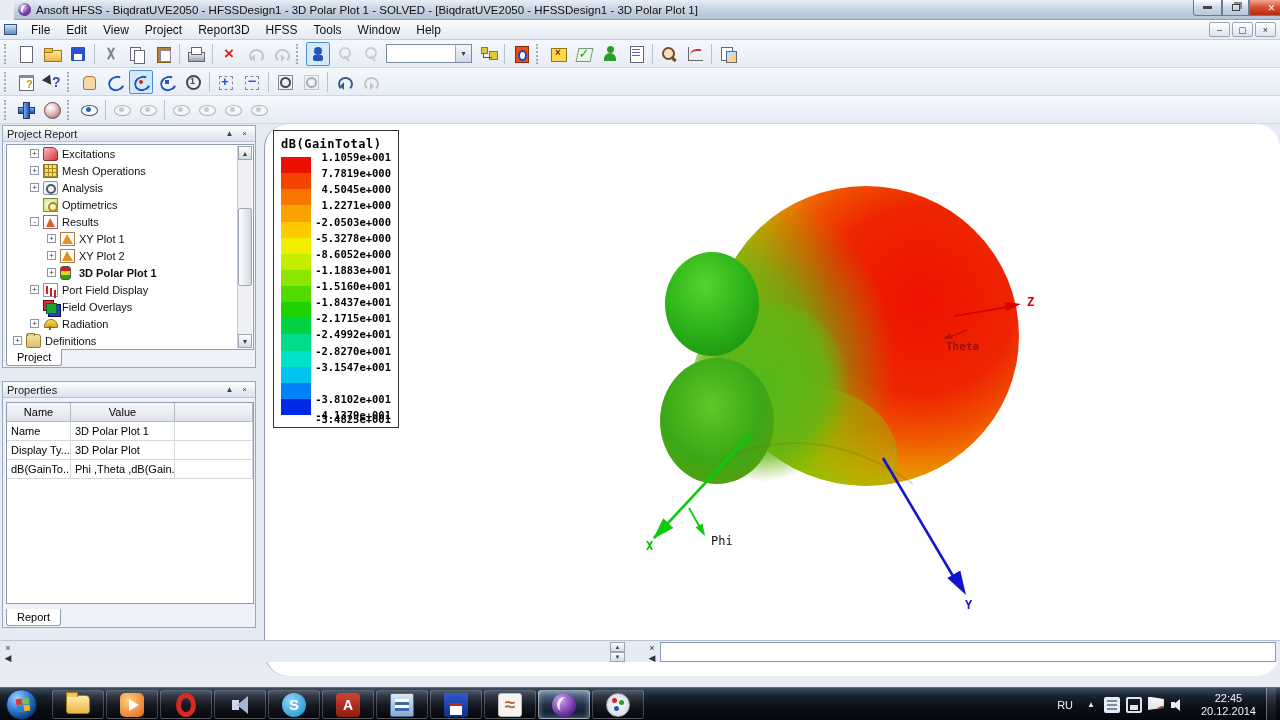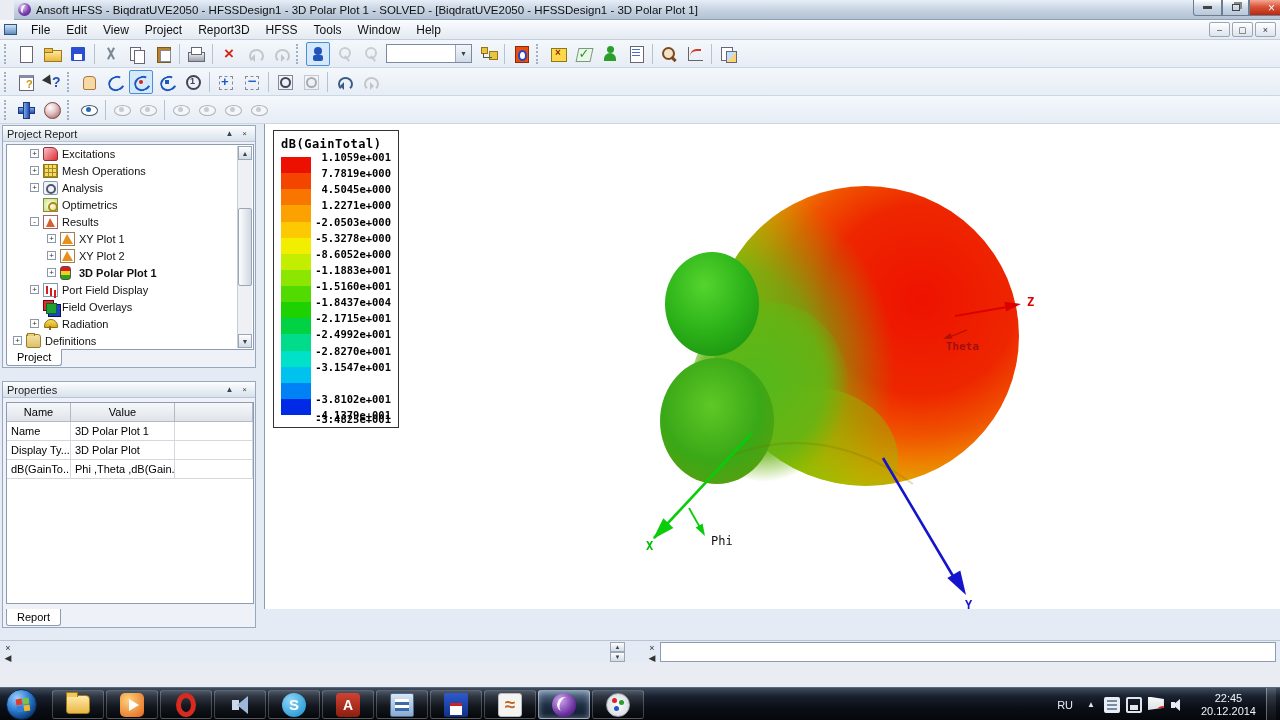--- a/index.html
+++ b/index.html
@@ -163,21 +163,21 @@
     font-size:11px; padding:2px 10px 0 10px; border-radius:0 0 3px 3px; }
   #props { top:257px; height:247px; }
   .propbody { position:absolute; left:3px; top:20px; width:248px; height:202px; background:#fff; border:1px solid #8e9cb2; overflow:hidden; font-size:11px; }
   .prow { display:flex; height:19px; border-bottom:1px solid #d4d8de; }
   .prow.hdr { background:linear-gradient(#f6f8fa,#dfe3ea); font-weight:normal; text-align:center; border-bottom:1px solid #b0b8c4; }
   .pcell { padding:3px 4px 0 4px; border-right:1px solid #d4d8de; overflow:hidden; white-space:nowrap; }
   .prow.hdr .pcell { border-right:1px solid #b0b8c4; text-align:center; }
   .c0 { width:64px; flex:none; } .c1 { width:104px; flex:none; } .c2 { flex:1; }
 
   
-  .plotarea { position:absolute; left:264px; top:0; width:1016px; height:485px; background:#fff; border-left:1px solid #8e9cb2; }
+  .plotarea { position:absolute; left:264px; top:0; width:1016px; height:552px; background:#fff; border-left:1px solid #8e9cb2;border-radius:24px; }
   .legend { position:absolute; left:8px; top:6px; width:126px; background:#fff; border:1px solid #333; padding:5px 6px 12px 7px; z-index:5; }
   .legend-title { font:bold 12px/16px "DejaVu Sans Mono", monospace; color:#000; letter-spacing:.5px; }
   .lbar { position:relative; margin-top:5px; height:258px; }
   .sw { width:30px; height:16.13px; }
   .lv { position:absolute; left:34px; width:76px; text-align:right; font:bold 10.5px/12px "DejaVu Sans Mono", monospace; color:#000; white-space:nowrap; }
   .plot-svg { position:absolute; left:0; top:0; }
 
   
   .msgrow { position:absolute; left:0; top:640px; width:1280px; height:22px; background:#e4ebf4; border-top:1px solid #b8c4d4; }
   .dockx { position:absolute; top:2px; width:12px; height:18px; font-size:9px; color:#333; text-align:center; line-height:10px; }
@@ -581,21 +581,21 @@
             <div class="sw" style="background: rgb(0, 42, 230);"></div>
             <div class="lv" style="top: -6px;">1.1059e+001</div>
             <div class="lv" style="top: 10.13px;">7.7819e+000</div>
             <div class="lv" style="top: 26.26px;">4.5045e+000</div>
             <div class="lv" style="top: 42.39px;">1.2271e+000</div>
             <div class="lv" style="top: 58.52px;">-2.0503e+000</div>
             <div class="lv" style="top: 74.65px;">-5.3278e+000</div>
             <div class="lv" style="top: 90.78px;">-8.6052e+000</div>
             <div class="lv" style="top: 106.91px;">-1.1883e+001</div>
             <div class="lv" style="top: 123.04px;">-1.5160e+001</div>
-            <div class="lv" style="top: 139.17px;">-1.8437e+004</div>
+            <div class="lv" style="top: 139.17px;">-1.8437e+001</div>
             <div class="lv" style="top: 155.3px;">-2.1715e+001</div>
             <div class="lv" style="top: 171.43px;">-2.4992e+001</div>
             <div class="lv" style="top: 187.56px;">-2.8270e+001</div>
             <div class="lv" style="top: 203.69px;">-3.1547e+001</div>
             <div class="lv" style="top: 219.82px; margin-top: 36px;">-3.4825e+001</div>
             <div class="lv" style="top: 235.95px;">-3.8102e+001</div>
             <div class="lv" style="top: 252.08px;">-4.1379e+001</div>
           </div>
       </div>
 

